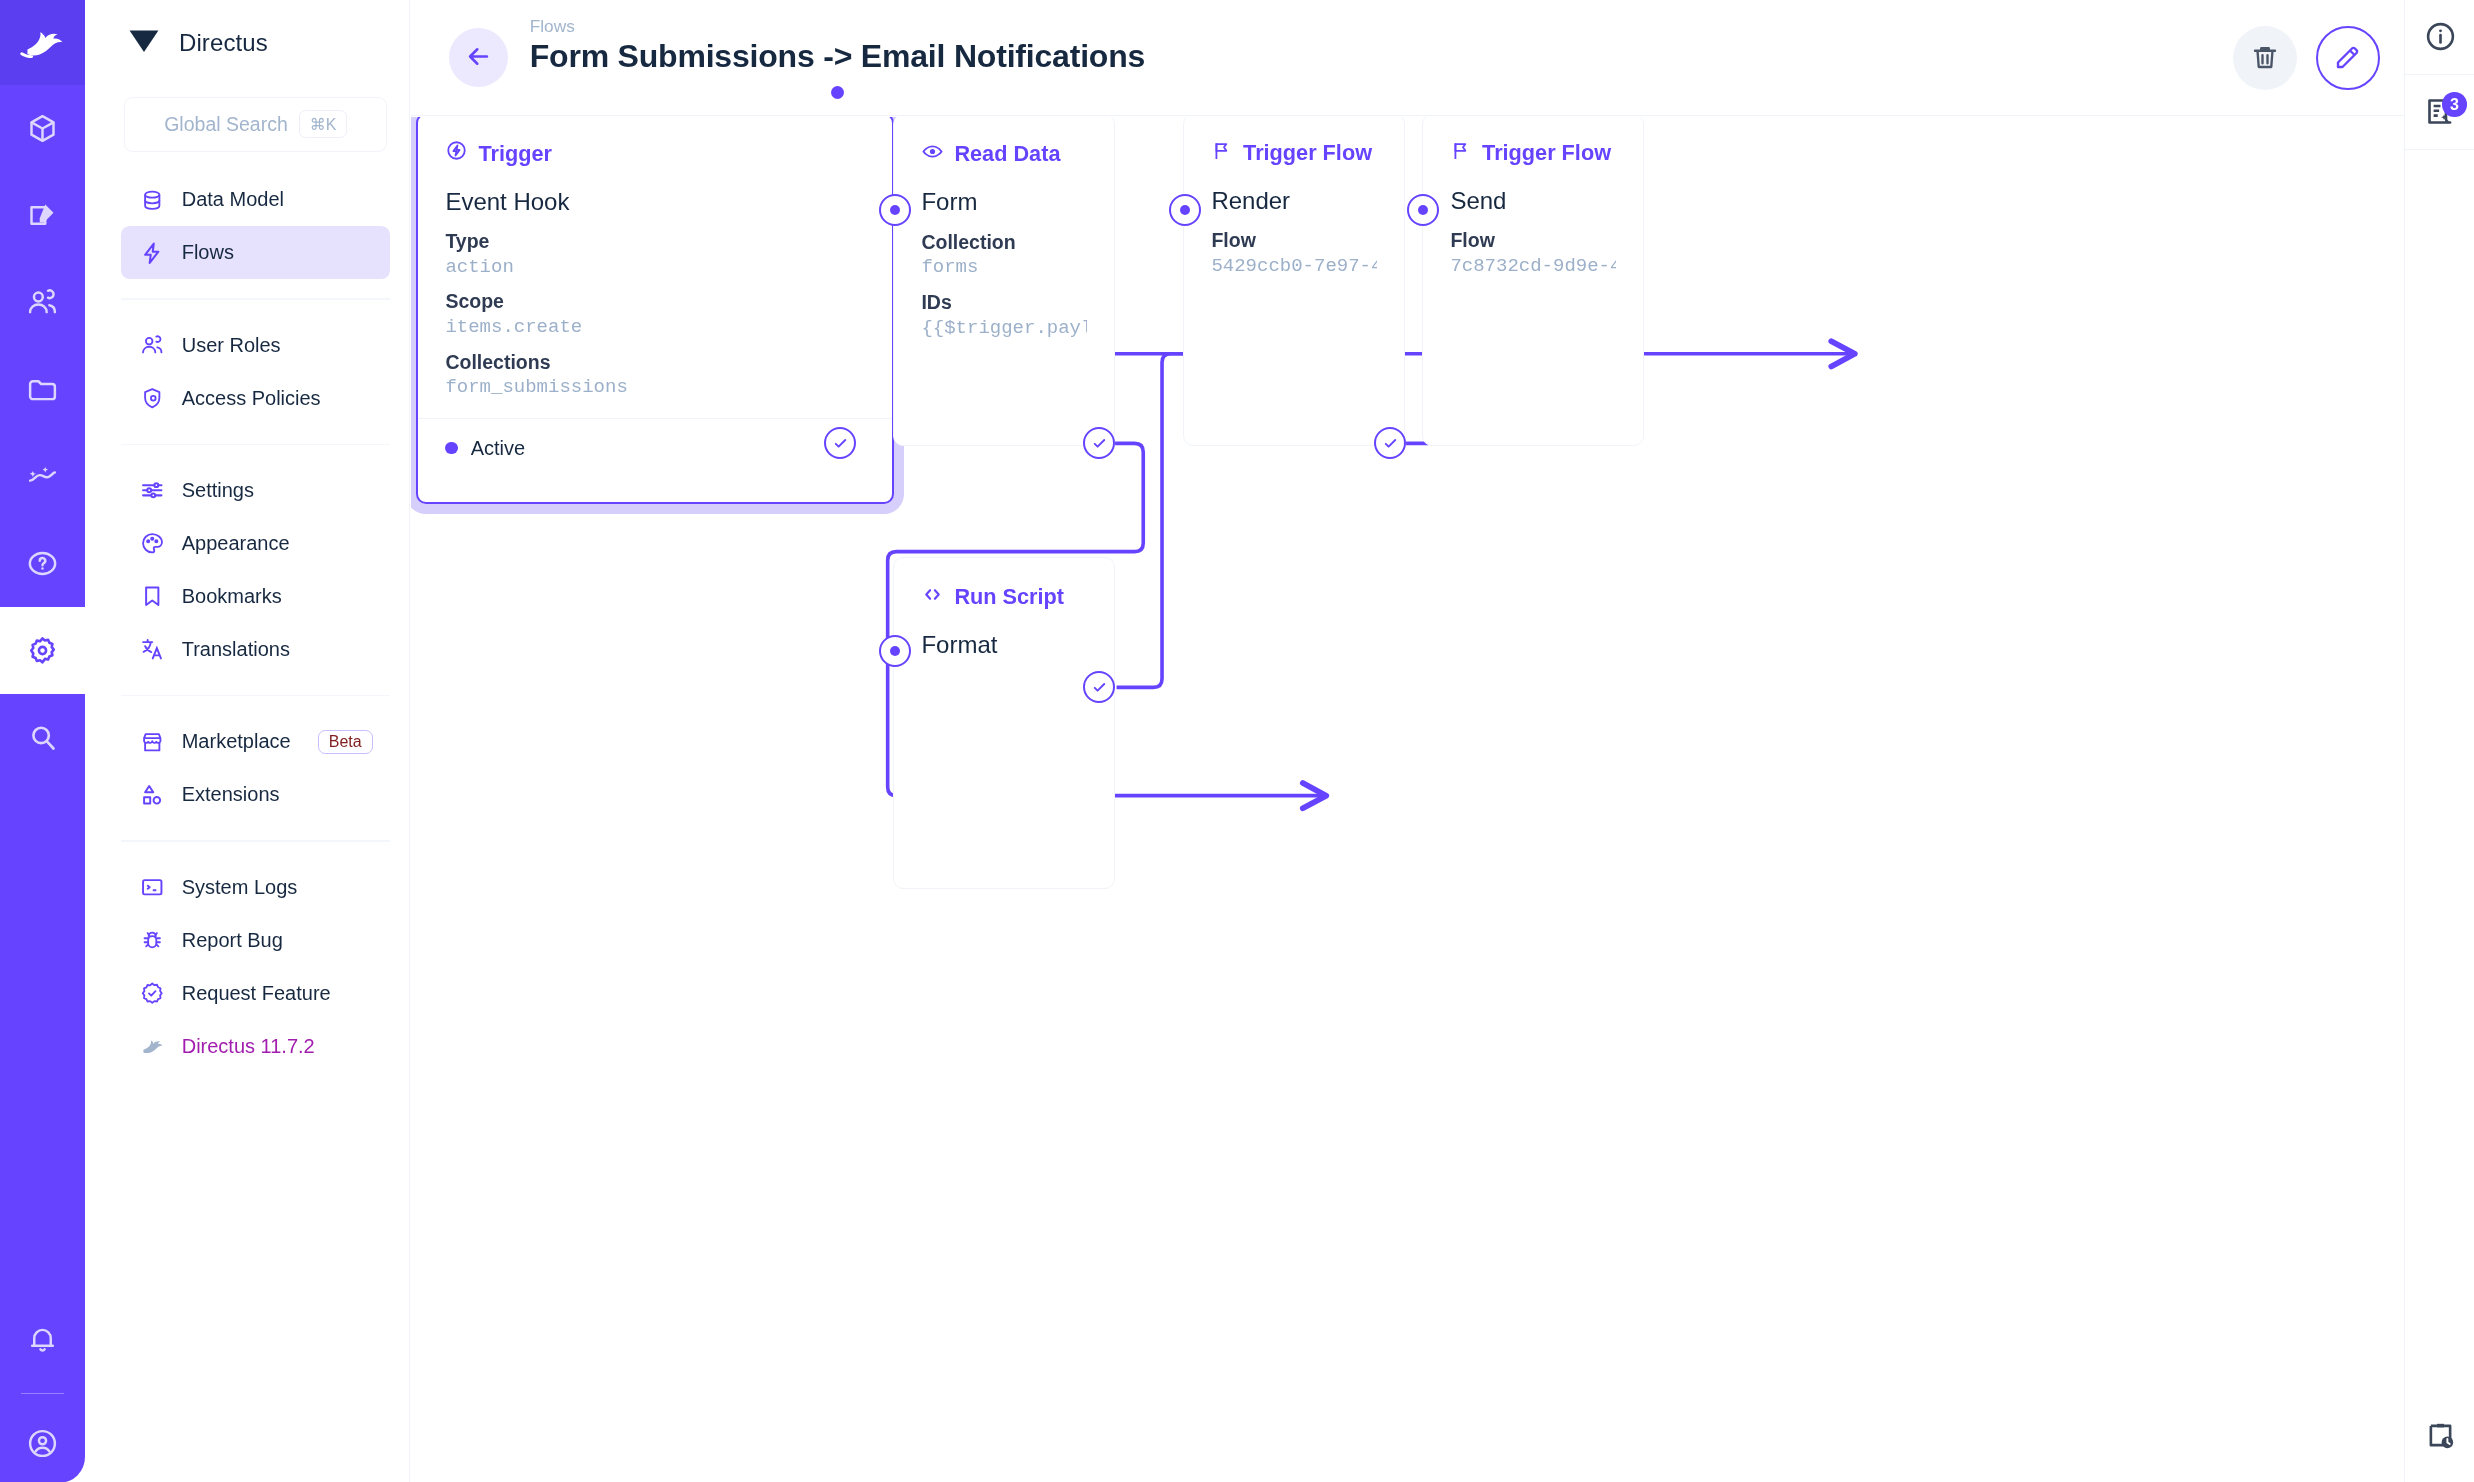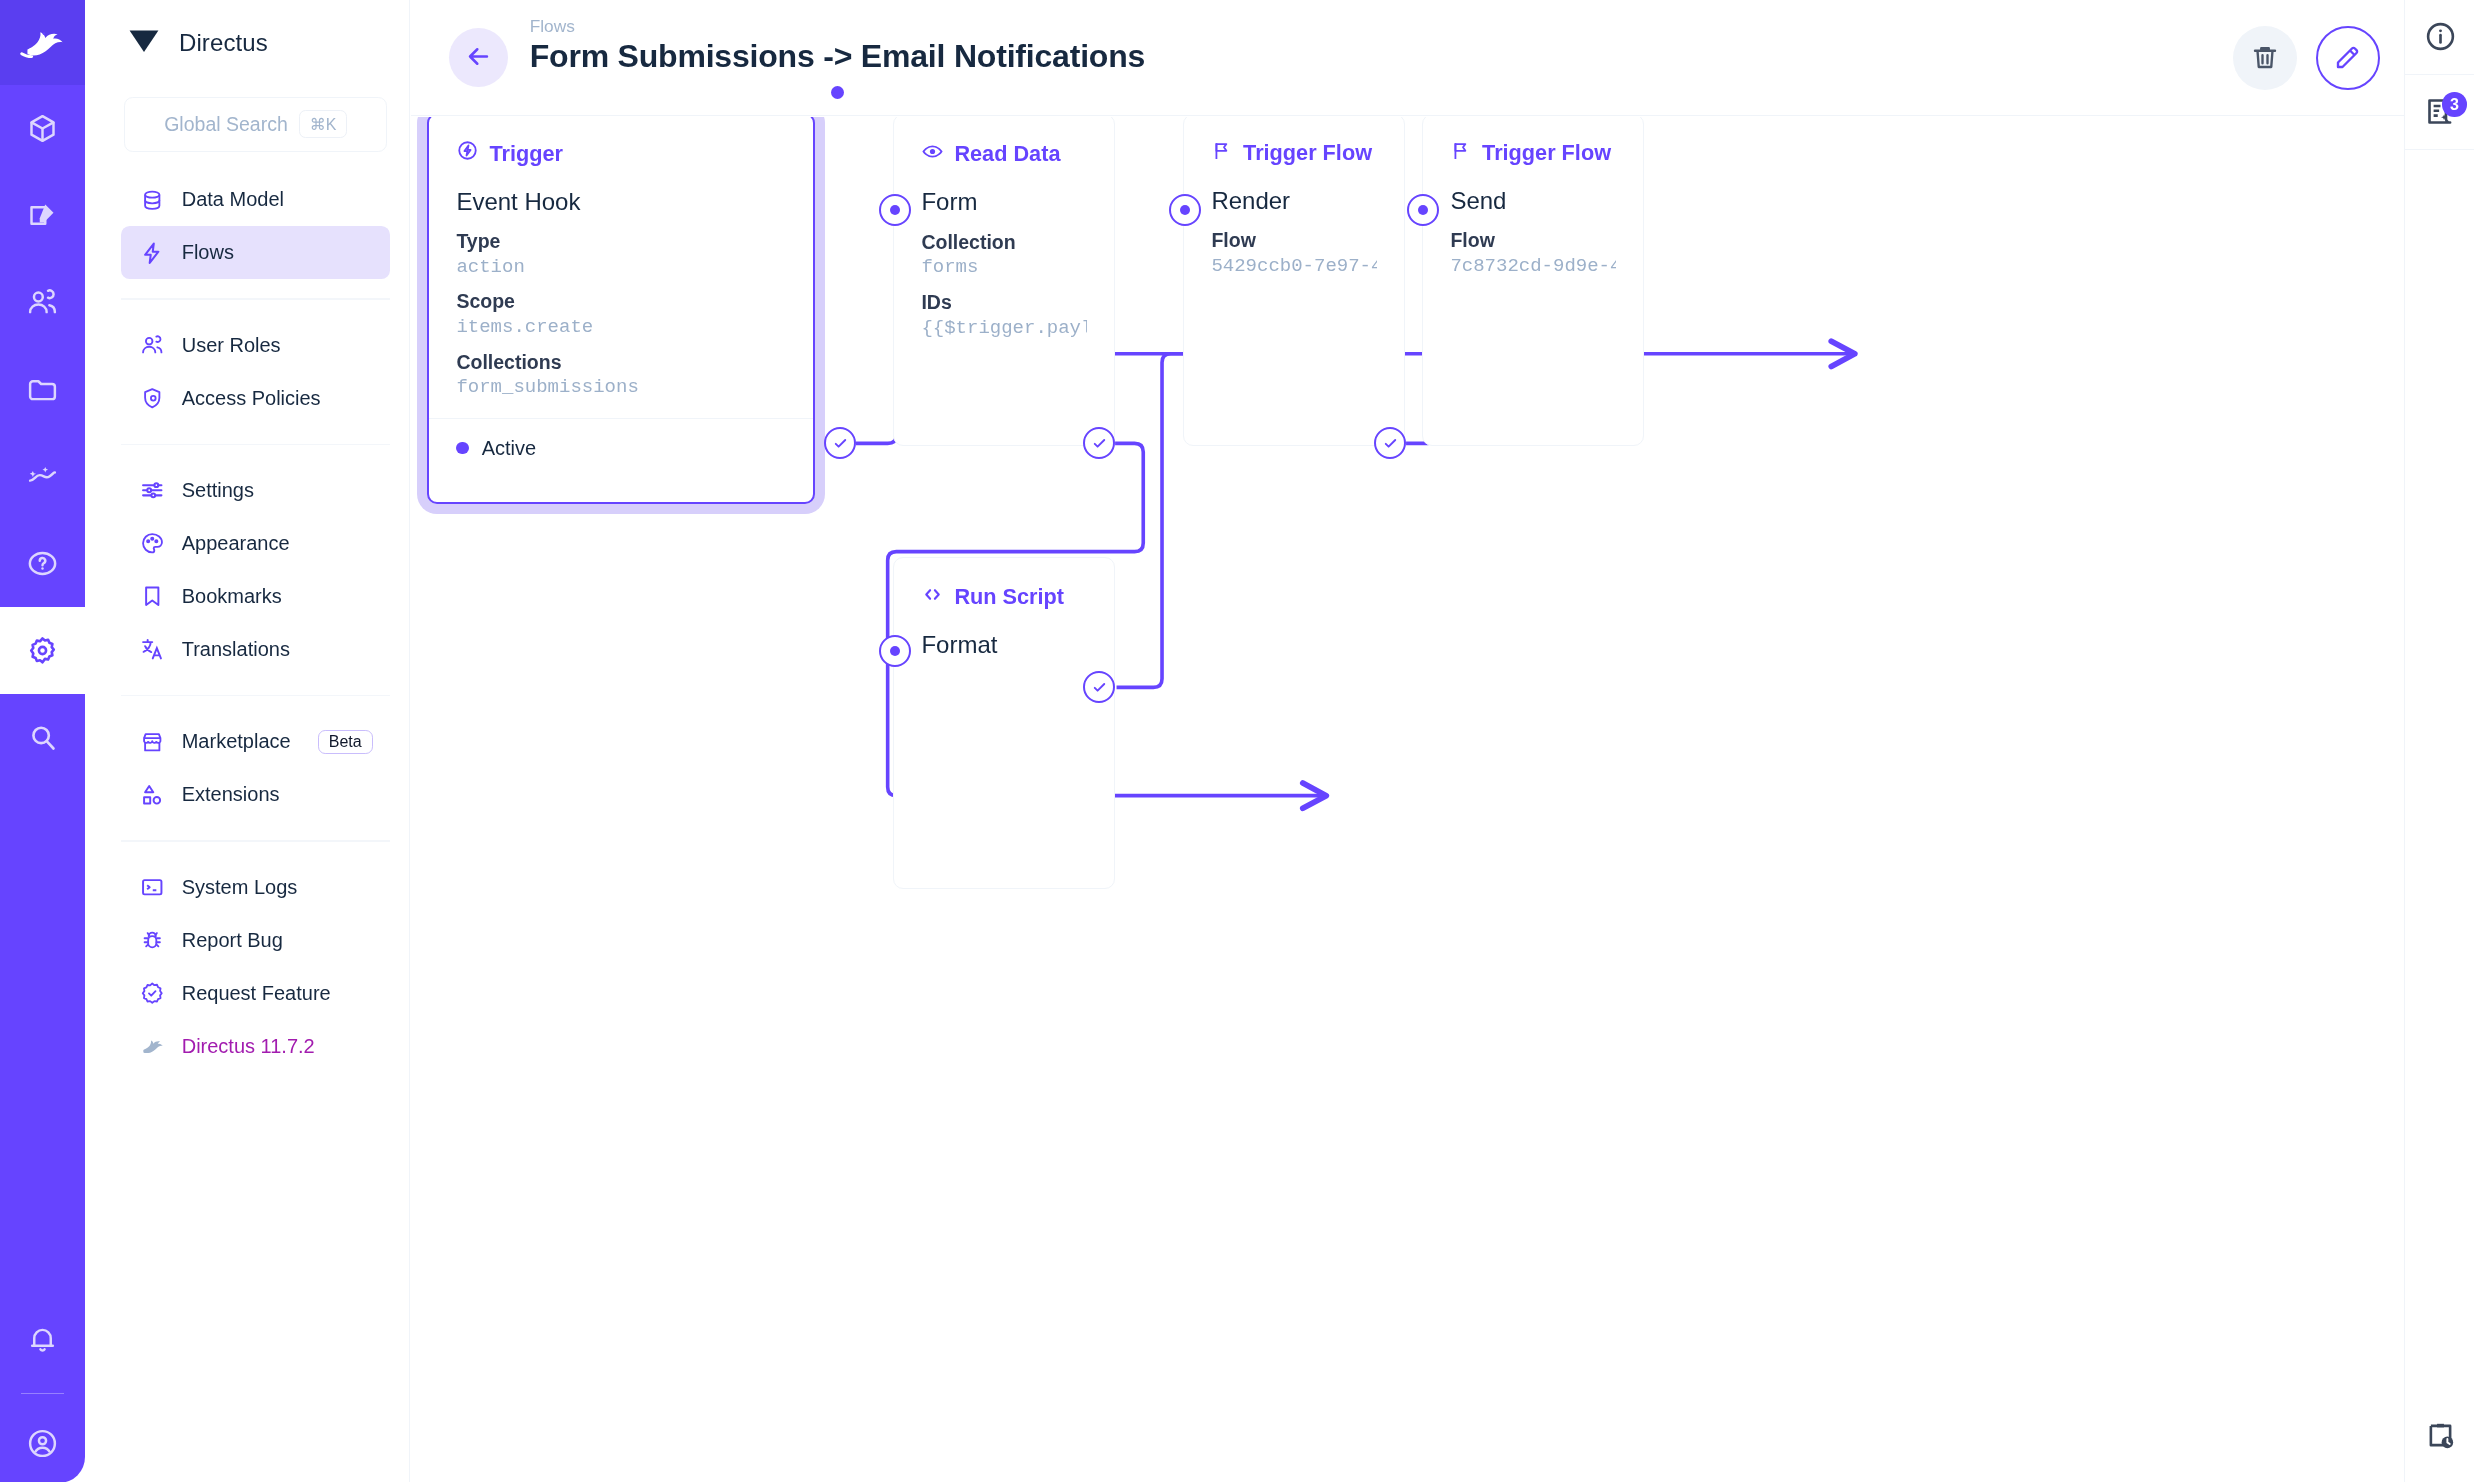--- a/index.html
+++ b/index.html
@@ -68,21 +68,21 @@
     height: 53px; padding: 0 17.3px; border-radius: 8.7px; cursor: pointer;
     position: relative;
   }
   .nav-item.active { background: #e6e1fd; }
   .nav-ico { width: 27.4px; height: 27.4px; flex: 0 0 27.4px; display:flex;align-items:center;justify-content:center; }
   .nav-label { font-size: 20px; color: #172940; white-space: nowrap; }
   .nav-item.muted .nav-label { color: #a21caf; }
   .badge-beta {
     margin-left: auto;
     border: 1.4px solid #c9bdfc; border-radius: 7.2px;
-    color: #0f172a; font-size: 16px; padding: 2.2px 10px;
+    color: #7f1d1d; font-size: 16px; padding: 2.2px 10px;
   }
 
   
   .main {
     position: absolute; left: 411px; top: 0;
     width: 2063px; height: 1483px; background: #fff;
   }
   .header {
     position: absolute; left: 0; top: 0; width: 2063px; height: 116px;
     border-bottom: 1.4px solid #f0f4f9;
@@ -515,21 +515,21 @@
           <path d="M 616 452 H 660 Q 672 452 672 440 V 340 Q 672 328 684 328 H 1270" marker-end="url(#arw)"></path>
 
           <path d="M 975 452 H 1002 Q 1014 452 1014 464 V 590 Q 1014 602 1002 602 H 672 Q 660 602 660 614 V 928 Q 660 940 672 940 H 1268" marker-end="url(#arw)"></path>
 
           <path d="M 977 790 H 1028 Q 1040 790 1040 778 V 340 Q 1040 328 1052 328 H 1670" marker-end="url(#arw)"></path>
 
           <path d="M 1378 452 H 1408 Q 1420 452 1420 440 V 340 Q 1420 328 1432 328 H 2000" marker-end="url(#arw)"></path>
         </g>
       </svg>
 
-      <div class="node selected" style="left:16px; top:-4.3px; width:388px; min-height:391px;">
+      <div class="node selected" style="left:5px; top:-4.3px; width:478px; min-height:391px;">
         <div class="node-head">
           <span>
             <svg width="23" height="23" viewBox="0 0 24 24" fill="none" stroke="#6644ff" stroke-width="1.9" stroke-linejoin="round">
               <circle cx="12" cy="12" r="8.6"></circle>
                 <path d="M13 6.8L8.8 12.6h3.1l-.9 4.6 4.2-5.8h-3.1z"></path>
             </svg>
           </span>
           <span>Trigger</span>
         </div>
         <div class="node-sub">Event Hook</div>

